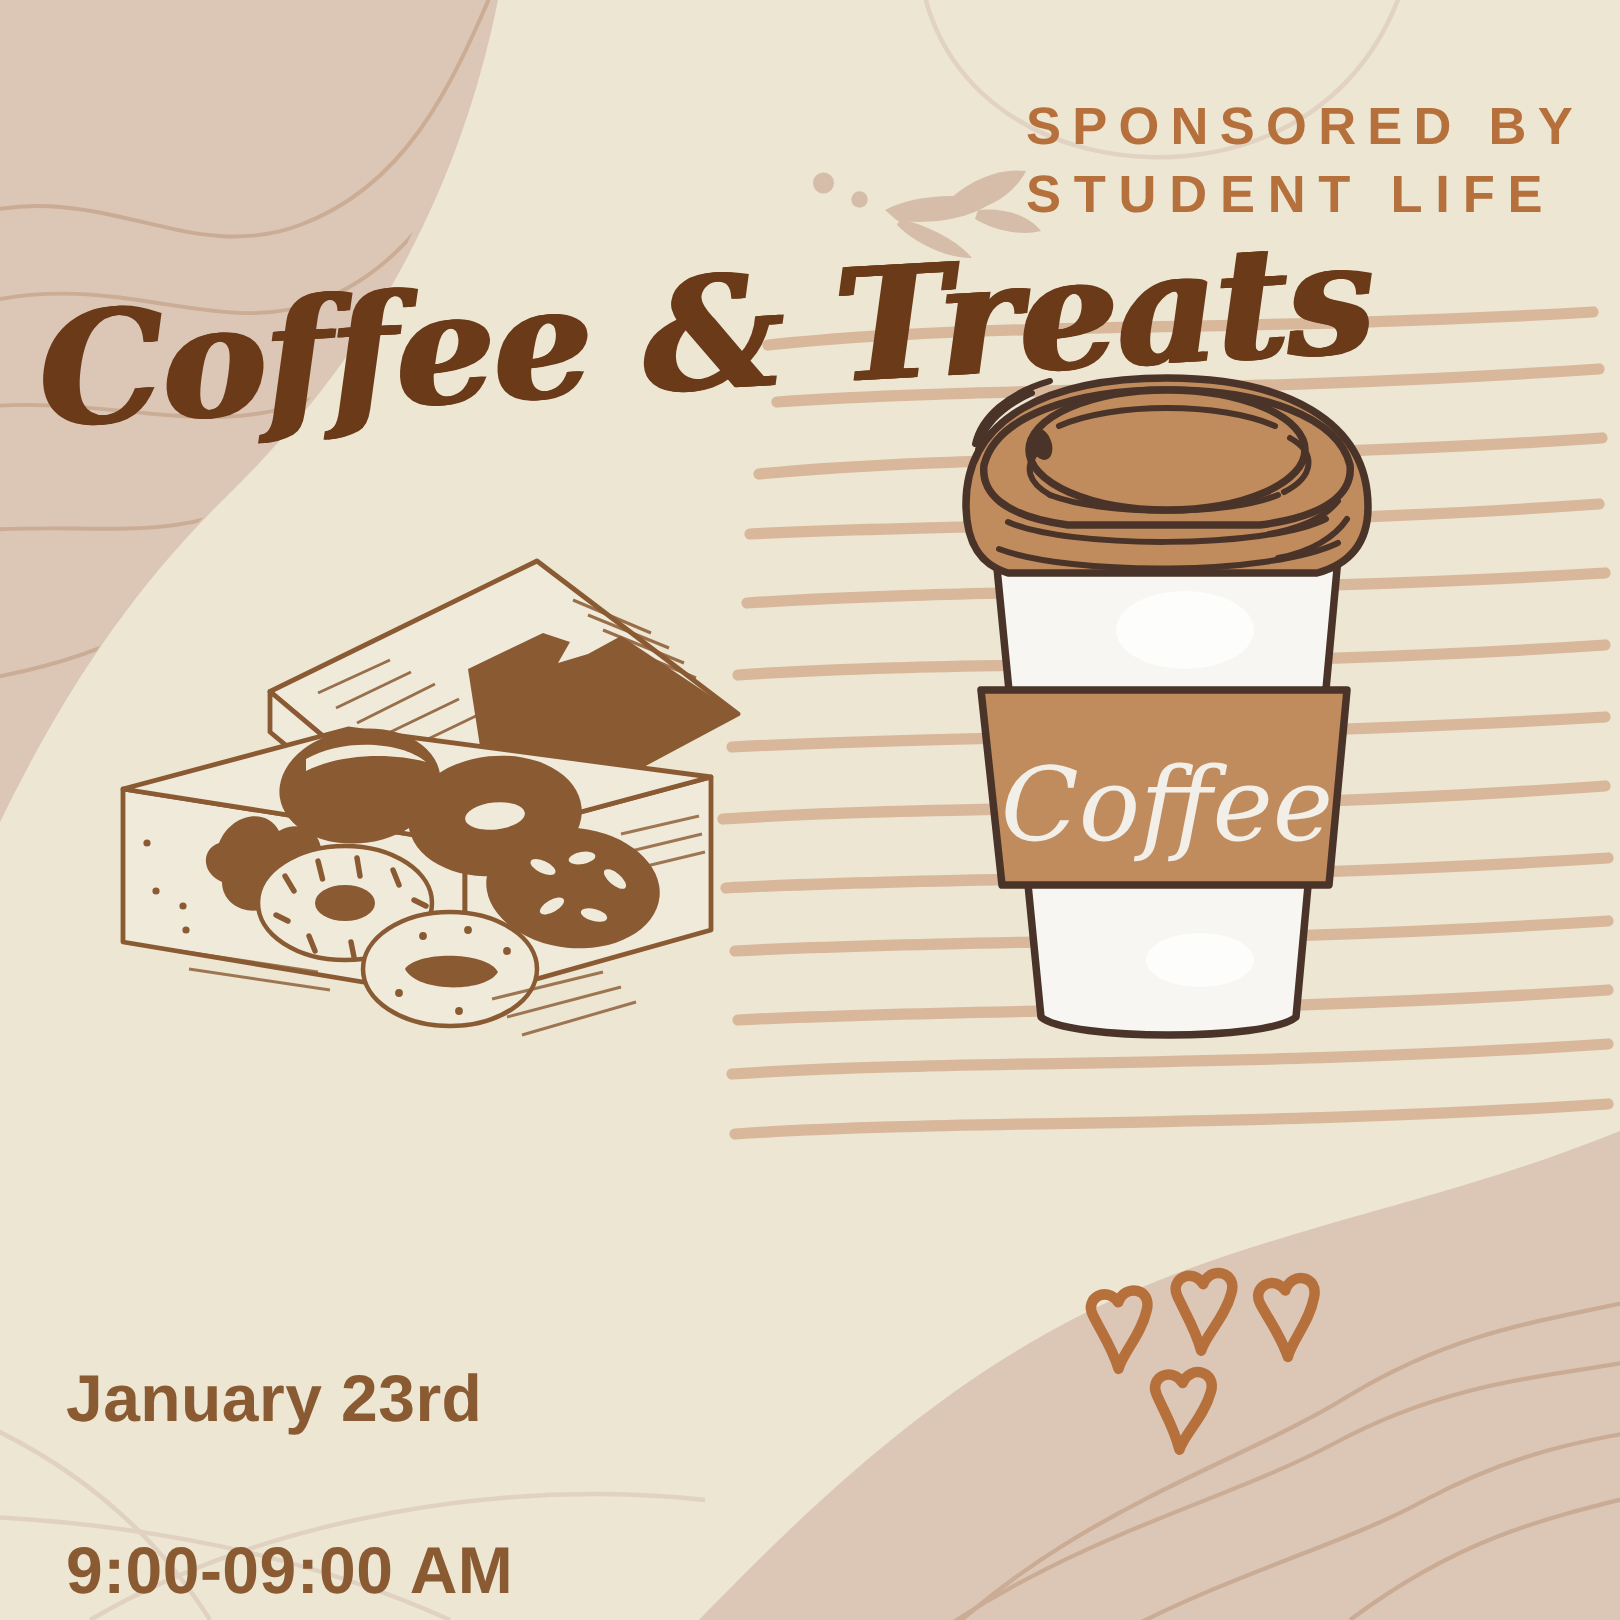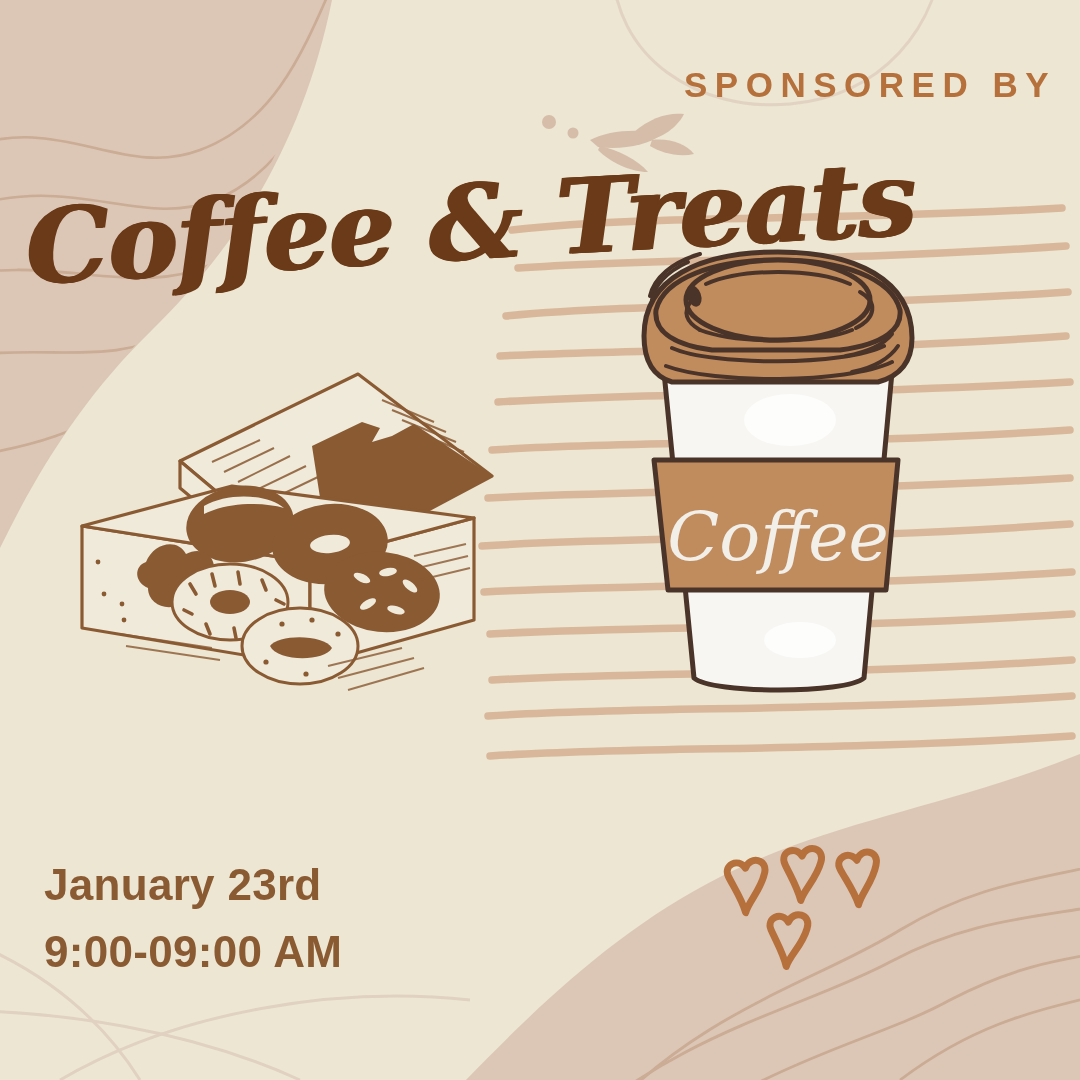--- a/index.html
+++ b/index.html
@@ -47,21 +47,21 @@
   }
 
   .details{
     position:absolute;left:44px;top:852px;
     color:#8a5a33;
     font-weight:bold;
     font-size:44px;
     line-height:1.52;
     letter-spacing:.3px;
   }
-  .details div{white-space:nowrap;}
+  .details div{white-space:nowrap;margin-top:48px;}
 </style>
 </head>
 <body>
 
 <div id="poster">
 
   <svg class="layer" viewBox="0 0 1080 1080">
     <defs>
       <clipPath id="clipTL">
         <path d="M0,0 H330 C300,120 250,230 150,330 C80,400 40,470 0,540 Z"></path>
@@ -266,20 +266,21 @@
     <g fill="none" stroke="#b5703c" stroke-width="7" stroke-linecap="round" stroke-linejoin="round">
       <path d="M730,874 C726,862 742,856 748,868 C754,856 772,862 766,876 C760,892 746,902 742,912 C740,898 734,886 730,874 Z" transform="rotate(-8 748 886)"></path>
       <path d="M786,862 C782,850 798,844 804,856 C810,844 828,850 822,864 C816,880 802,890 798,900 C796,886 790,874 786,862 Z" transform="rotate(-6 804 874)"></path>
       <path d="M842,866 C838,854 854,848 860,860 C866,848 884,854 878,868 C872,884 858,894 854,904 C852,890 846,878 842,866 Z" transform="rotate(-10 860 878)"></path>
       <path d="M772,928 C768,916 784,910 790,922 C796,910 814,916 808,930 C802,946 788,956 784,966 C782,952 776,940 772,928 Z" transform="rotate(-5 790 940)"></path>
     </g>
   </svg>
 
   <div class="sponsor">
     <span class="l1">SPONSORED BY</span>
+    <span class="l2">STUDENT LIFE</span>
   </div>
 
   <div class="title">Coffee &amp; Treats</div>
 
   <div class="details">
     <div>January 23rd</div>
     <div>9:00-09:00 AM</div>
   </div>
 
 </div>

